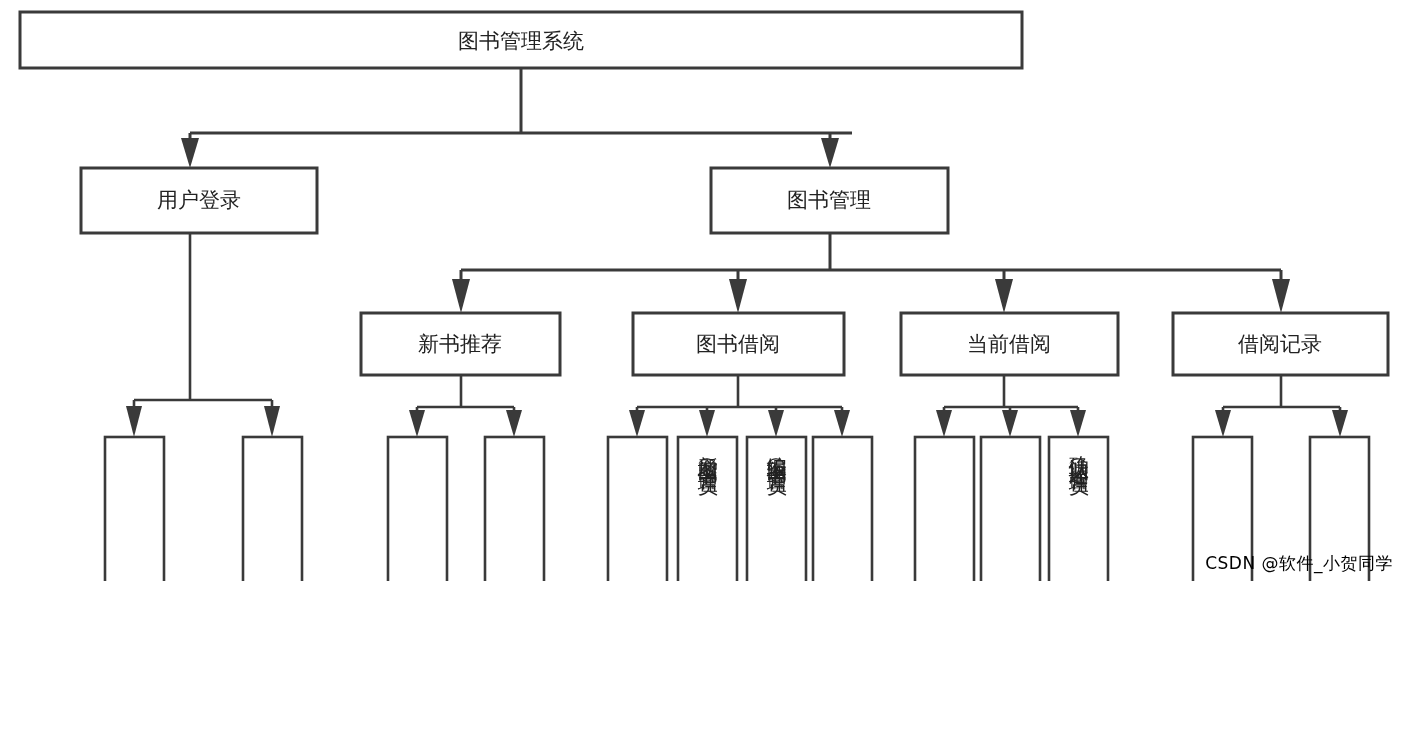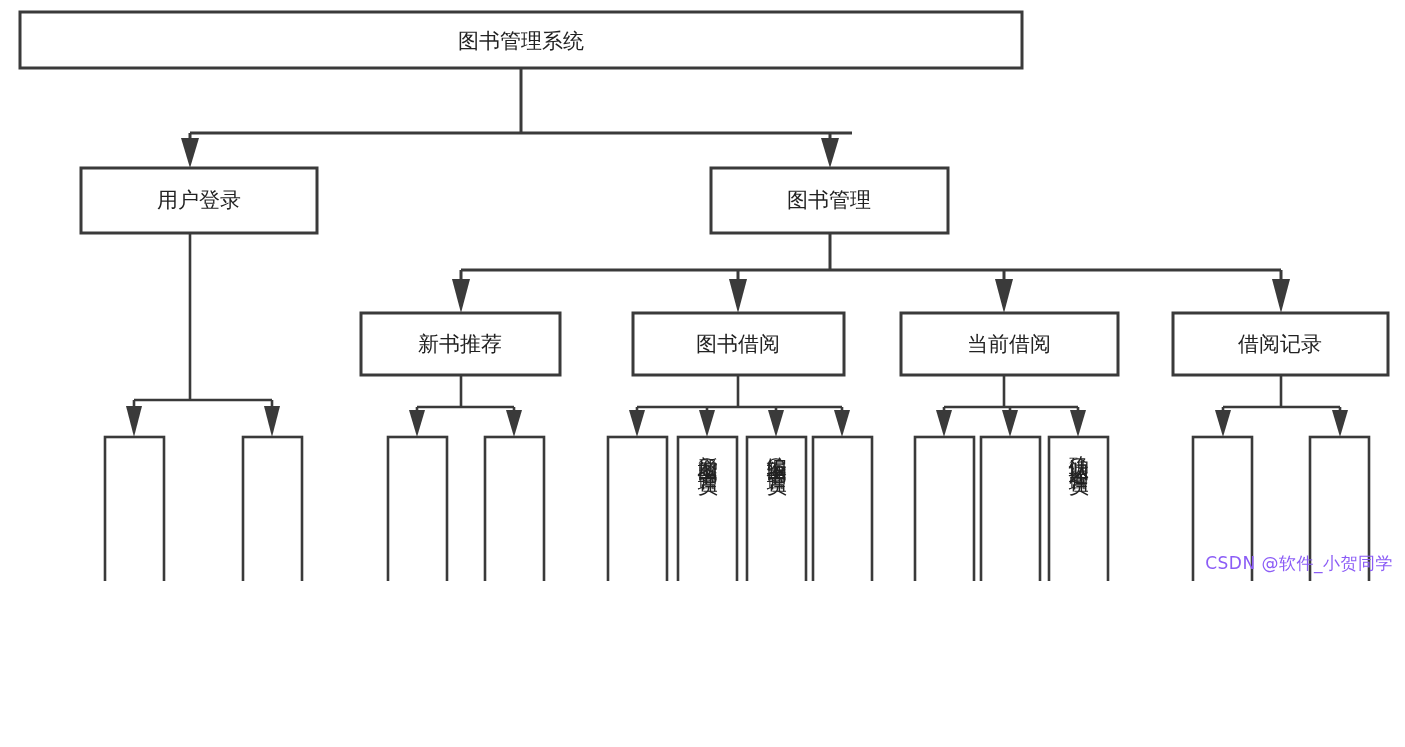--- a/index.html
+++ b/index.html
@@ -74,21 +74,21 @@
     letter-spacing: 3px;
     color: #222222;
     white-space: nowrap;
   }
   .watermark {
     position: absolute;
     right: 12px;
     bottom: 6px;
     font-family: "DejaVu Sans", "Liberation Sans", sans-serif;
     font-size: 17px;
-    color: #8b5cf6;
+    color: #000000;
     letter-spacing: 0.5px;
     white-space: nowrap;
   }
 </style>
 </head>
 <body>
 
 <div id="diagram-root">
 
   <svg id="tree-svg" viewBox="0 0 1405 747" xmlns="http://www.w3.org/2000/svg">

